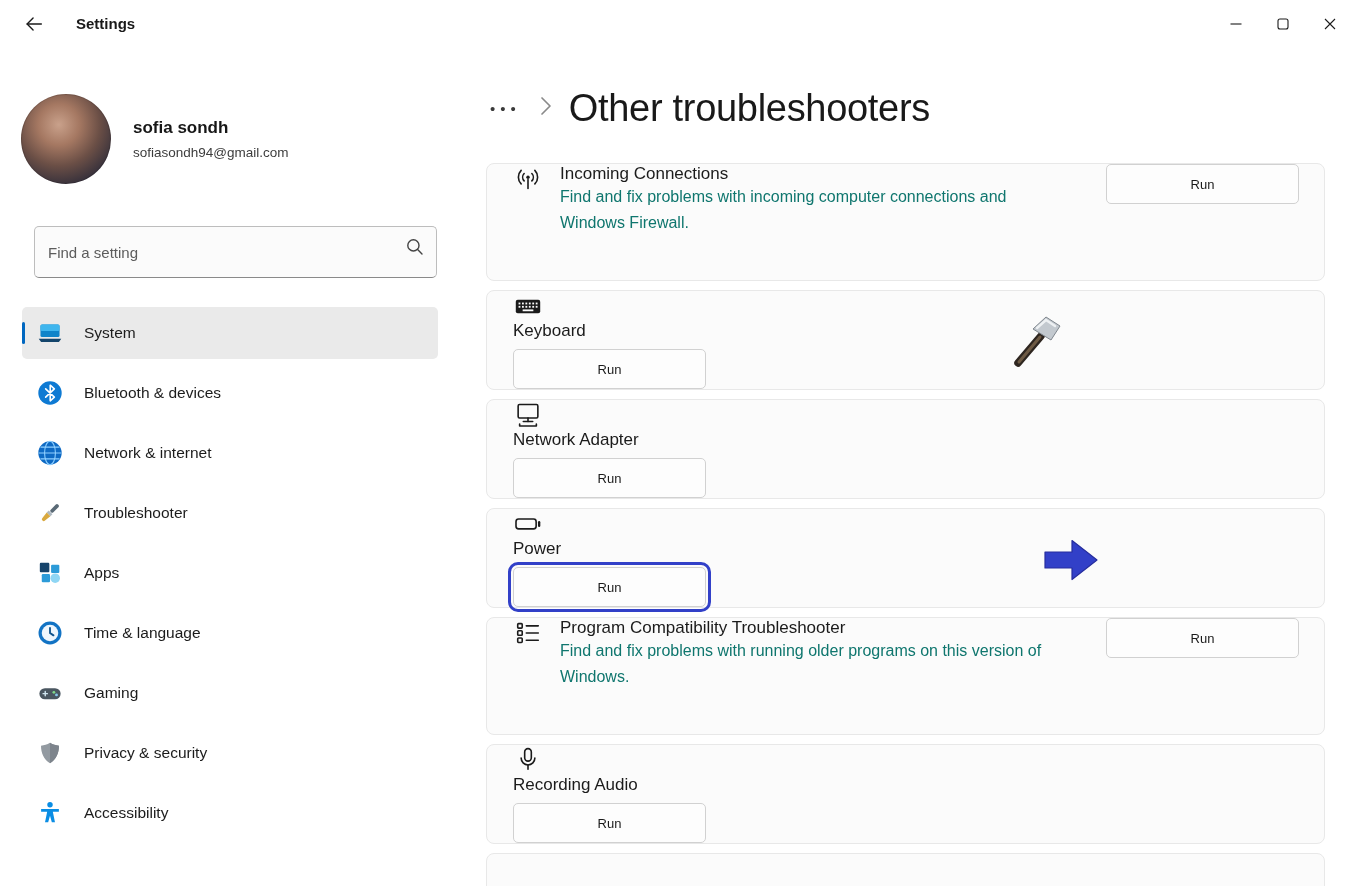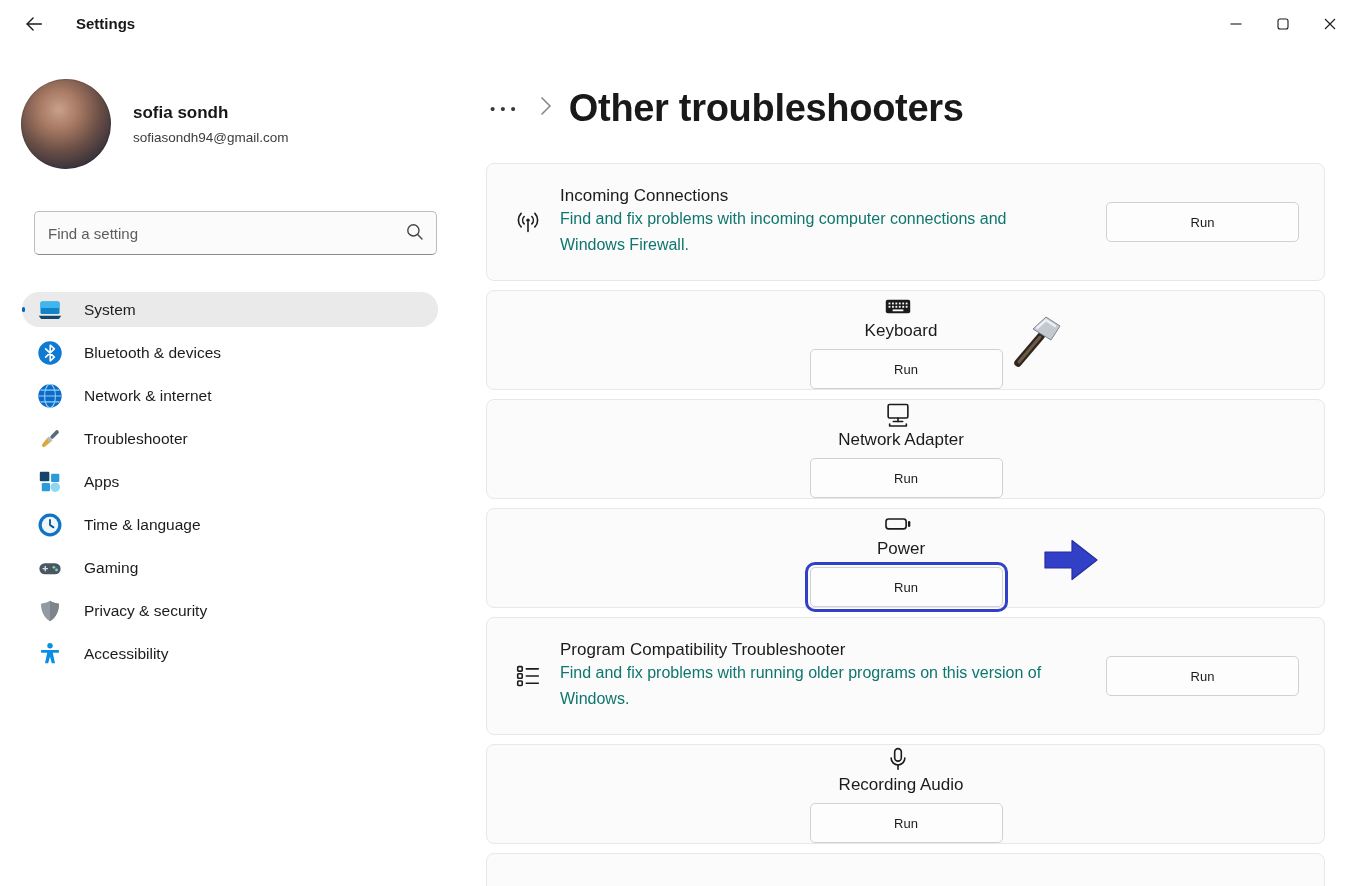--- a/index.html
+++ b/index.html
@@ -11,52 +11,52 @@
   }
   
   .titlebar { position:absolute; top:0; left:0; right:0; height:48px; background:#fff; }
   .back-btn { position:absolute; left:16px; top:11px; width:36px; height:28px; border:none; background:transparent;
               display:flex; align-items:center; justify-content:center; border-radius:4px; cursor:pointer; }
   .tb-title { position:absolute; left:76px; top:15px; font-size:15px; font-weight:600; color:#191919; }
   .win-controls { position:absolute; right:0; top:0; display:flex; height:48px; }
   .win-btn { width:47px; height:48px; border:none; background:transparent; display:flex; align-items:center; justify-content:center; cursor:pointer; }
 
   
-  .sidebar { position:absolute; left:0; top:48px; width:462px; bottom:0; background:#fff; }
+  .sidebar { position:absolute; left:0; top:63px; width:462px; bottom:0; background:#fff; }
   .profile { position:absolute; left:21px; top:31px; display:flex; align-items:center; gap:22px; }
   .avatar { width:90px; height:90px; border-radius:50%; flex:none;
             background:radial-gradient(circle at 42% 34%, #c9a18b 0%, #a57862 26%, #6b4f46 52%, #35303b 78%, #23222b 100%);
             box-shadow:inset 0 0 0 1px rgba(0,0,0,.12); }
   .profile-name { font-size:17px; font-weight:700; color:#171717; }
   .profile-email { font-size:13.5px; color:#3d3d3d; margin-top:7px; }
 
-  .search-row { position:absolute; left:22px; top:163px; width:415px; height:44px;padding-left:12px; }
+  .search-row { position:absolute; left:22px; top:163px; width:415px; height:52px;padding-left:12px; }
   .search-input { width:100%; height:100%; border:1px solid #bdbdbd; border-bottom-color:#8a8a8a; border-radius:5px;
                   background:#fbfbfb; padding:0 42px 0 13px; font-size:15px; color:#1b1b1b;
                   font-family:"Liberation Sans","DejaVu Sans",sans-serif; outline:none; }
   .search-input::placeholder { color:#5c5c5c; }
   .search-glyph { position:absolute; right:12px; top:11px; pointer-events:none; }
 
   .nav { position:absolute; left:22px; top:244px; width:416px; }
-  .nav-item { height:35px; margin-bottom:8px; border-radius:17px; display:flex; align-items:center;
+  .nav-item { height:52px; margin-bottom:8px; border-radius:5px; display:flex; align-items:center;
               padding-left:15px; gap:21px; font-size:15.5px; color:#1c1c1c; position:relative; cursor:pointer; }
   .nav-item.selected { background:#eaeaea; }
   .nav-item.selected::before { content:""; position:absolute; left:0; top:15px; bottom:15px; width:3px;
               border-radius:3px; background:var(--accent); }
   .nav-icon { width:26px; height:26px; flex:none; display:flex; }
 
   
   .header { position:absolute; left:488px; top:84px; height:48px; display:flex; align-items:center; gap:17px; }
   .crumb-dots { border:none; background:transparent; font-size:15px; letter-spacing:5px; color:#3a3a3a;
                 padding:6px 2px 6px 2px; cursor:pointer; border-radius:4px; }
-  .page-title { font-size:38px; font-weight:700; color:#191919; letter-spacing:-0.3px;text-align:center; }
+  .page-title { font-size:38px; font-weight:400; color:#191919; letter-spacing:-0.3px;text-align:center; }
 
   .cards { position:absolute; left:486px; top:163px; width:839px; }
   .card { background:#fbfbfb; border:1px solid #e8e8e8; border-radius:8px; margin-bottom:9px;
-          display:flex; align-items:center; padding:0 25px 0 26px; position:relative; }
+          display:flex; align-items:flex-start; padding:0 25px 0 26px; position:relative; }
   .card.tall { height:118px; }
   .card.simple { height:100px;flex-direction:column; }
   .card.partial { height:100px; align-items:flex-start; padding-top:17px; }
   .t-icon { width:30px; height:30px; flex:none; margin-right:17px; display:flex; }
   .t-text { flex:1; min-width:0; padding-right:10px; }
   .t-name { font-size:17px; color:#1b1b1b; }
   .t-desc { font-size:16px; color:#0f766e; line-height:1.62; max-width:492px; }
   .run-btn { flex:none; width:193px; height:40px; background:#fdfdfd; border:1px solid #d1d1d1; border-radius:5px;
              font-size:13px; color:#1b1b1b; font-family:"Liberation Sans","DejaVu Sans",sans-serif; cursor:pointer; }
   .run-btn.annotated { outline:3px solid var(--annotation-blue); outline-offset:2px; }

